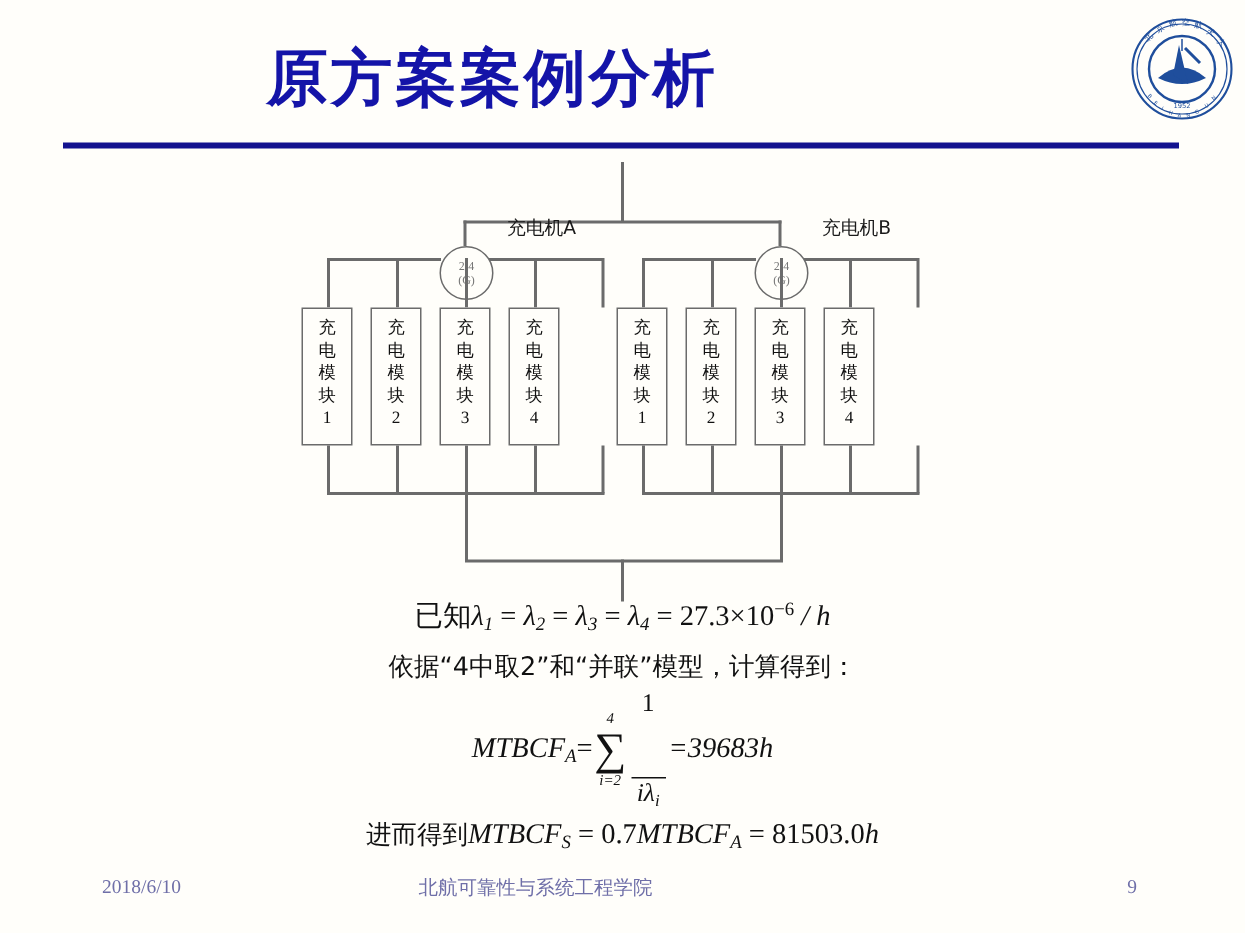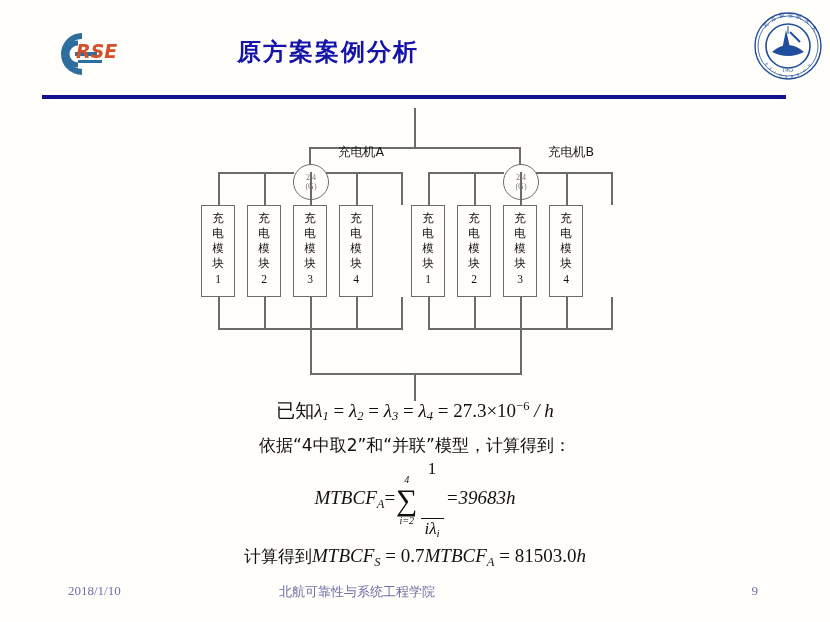--- a/index.html
+++ b/index.html
@@ -33,21 +33,21 @@
     position: absolute;
     left: 752px; top: 8px;
     width: 72px; height: 76px;
   }
   .slide-title {
     position: absolute;
     left: 0; top: 30px;
     width: 656px;
     text-align: center;
     font-family: "DejaVu Serif", "Liberation Serif", serif;
-    font-size: 24px;
+    font-size: 41px;
     font-weight: bold;
     color: #1414a8;
     letter-spacing: 2px;
     line-height: 44px;
   }
   .header-rule {
     position: absolute;
     left: 42px; top: 95px;
     width: 744px; height: 4px;
     background: #13138f;
@@ -219,29 +219,20 @@
   .footer-page {
     position: absolute;
     right: 72px; top: 0;
   }
 </style>
 </head>
 <body>
 
 <div class="slide">
 
-  <div class="logo-left">
-    <svg width="96" height="48" viewBox="0 0 96 48">
-      <path d="M40 6 A18 18 0 1 0 40 42" fill="none" stroke="#2e6e9e" stroke-width="6"></path>
-      <path d="M36 13 A11 11 0 1 0 36 35" fill="none" stroke="#2e6e9e" stroke-width="5"></path>
-      <rect x="33" y="22" width="22" height="4" fill="#2e6e9e"></rect>
-      <text x="34" y="28" font-family="DejaVu Sans, sans-serif" font-size="19" font-weight="bold" font-style="italic" fill="#d4502a">RSE</text>
-      <rect x="36" y="30" width="24" height="3" fill="#2e6e9e"></rect>
-    </svg>
-  </div>
 
   <div class="slide-title">原方案案例分析</div>
 
   <div class="logo-right">
     <svg width="72" height="76" viewBox="0 0 72 76">
       <circle cx="36" cy="38" r="33" fill="none" stroke="#1f4e9c" stroke-width="1.4"></circle>
       <circle cx="36" cy="38" r="30" fill="none" stroke="#1f4e9c" stroke-width="0.8"></circle>
       <circle cx="36" cy="38" r="22" fill="none" stroke="#1f4e9c" stroke-width="1.6"></circle>
       <path d="M20 44 Q36 30 52 44 Q36 52 20 44 Z" fill="#1f4e9c"></path>
       <path d="M34 22 L40 48 L30 42 Z" fill="#1f4e9c"></path>
@@ -416,23 +407,23 @@
           <span class="lim">i=2</span>
         </span>
         <span class="frac">
           <span class="num">1</span>
           <span class="den"><span>iλ</span><span class="sub">i</span></span>
         </span>
       </span><span class="it">=39683h</span>
     </div>
 
     <div class="frow f4">
-      <span style="font-family:'DejaVu Sans','Liberation Sans',sans-serif; font-size:17px;">计算得到</span><span class="it">MTBCF</span><span class="sub">S</span><span> = 0.7</span><span class="it">MTBCF</span><span class="sub">A</span><span> = 81503.0</span><span class="it">h</span>
+      <span style="font-family:'DejaVu Sans','Liberation Sans',sans-serif; font-size:17px;">进而得到</span><span class="it">MTBCF</span><span class="sub">S</span><span> = 0.7</span><span class="it">MTBCF</span><span class="sub">A</span><span> = 81503.0</span><span class="it">h</span>
     </div>
   </div>
 
   <div class="footer">
-    <span class="footer-date">2018/1/10</span>
+    <span class="footer-date">2018/6/10</span>
     <span class="footer-center">北航可靠性与系统工程学院</span>
     <span class="footer-page">9</span>
   </div>
 
 </div>
 
 </body></html>

